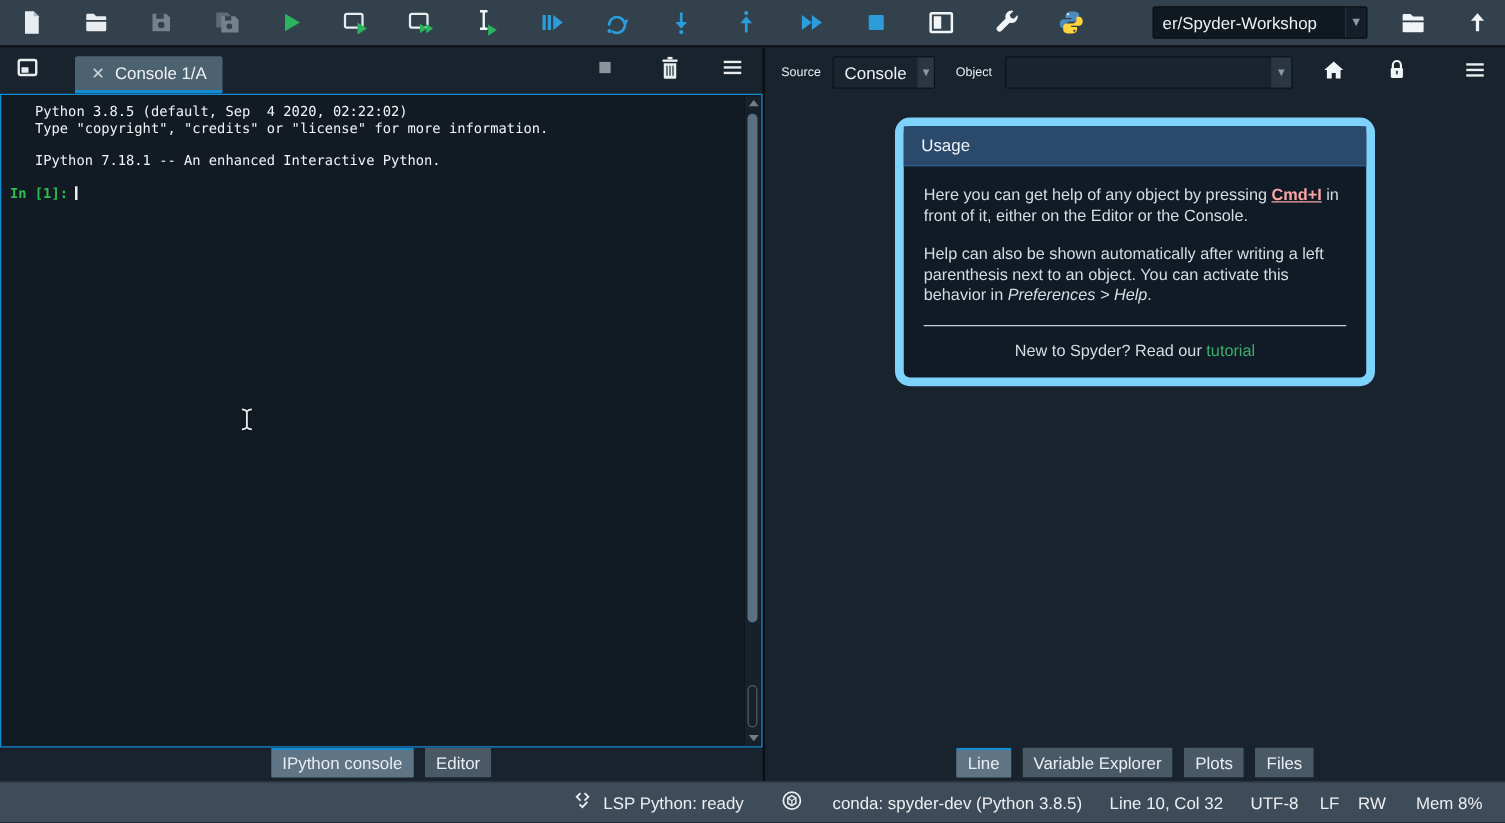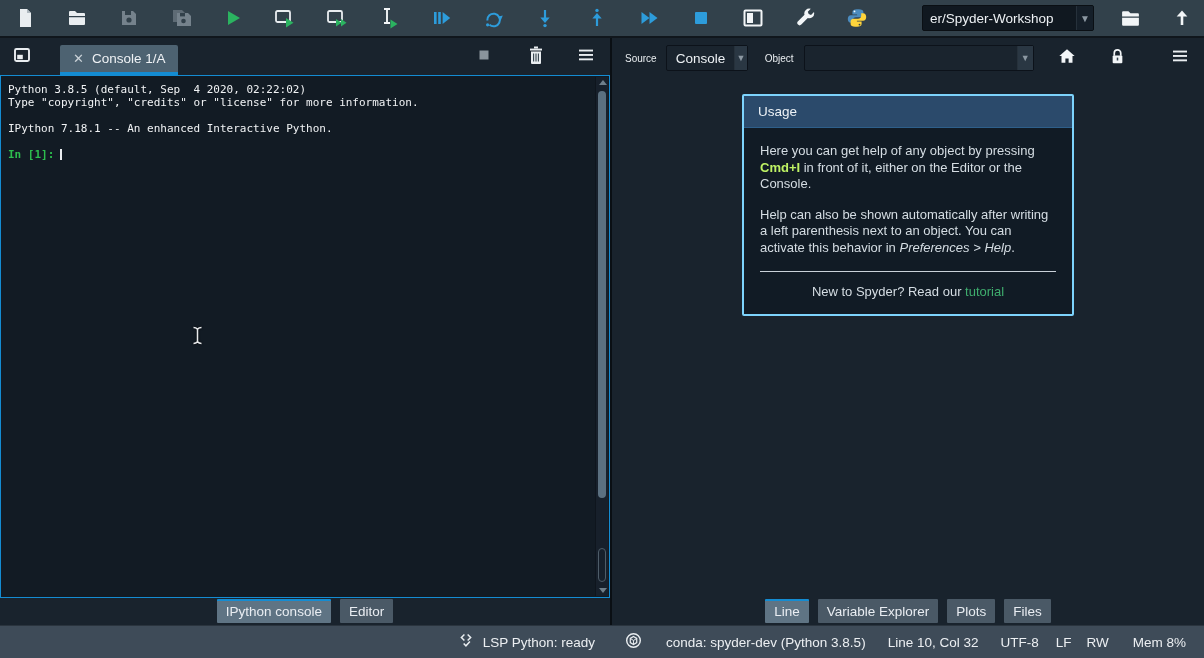--- a/index.html
+++ b/index.html
@@ -46,39 +46,39 @@
   }
   .console-tab .close-x { color:#CBD3D9; font-size:13px; line-height:1; }
   .chdr-right { margin-left:auto; display:flex; align-items:center; gap:27px; }
 
   
   .console-content {
     flex:1; position:relative; background:#121B24; border:1px solid #148CD2; min-height:0;
     font-family:"DejaVu Sans Mono", monospace; font-size:11px; line-height:13px; color:#F1F3F5;
   }
   .console-text { padding:7px 0 0 7px; }
-  .console-line { white-space:pre; min-height:13px; }
+  .console-line { white-space:pre; min-height:13px;margin-left:20px; }
   .prompt-line { white-space:pre; display:flex; align-items:center; }
   .prompt { color:#2DBE4E; font-weight:bold; }
   .caret { display:inline-block; width:2px; height:11px; background:#E9EDF0; margin-left:6px; }
 
   
   .vscroll { position:absolute; top:1px; right:1px; bottom:1px; width:13px;
     background:#17202B; border-left:1px solid #0E151D; }
   .scroll-up { position:absolute; top:3px; left:3px; width:0; height:0;
     border-left:4px solid transparent; border-right:4px solid transparent; border-bottom:5px solid #6E7E8A; }
   .scroll-down { position:absolute; bottom:3px; left:3px; width:0; height:0;
     border-left:4px solid transparent; border-right:4px solid transparent; border-top:5px solid #6E7E8A; }
   .scroll-thumb { position:absolute; top:14px; left:2px; right:2px; height:calc(100% - 112px);
     background:#5B7080; border-radius:6px; }
   .scroll-endcap { position:absolute; bottom:14px; left:2px; right:2px; height:34px;
     border:1px solid #4E5D69; border-radius:6px; }
 
   
-  .tabbar { height:27px; display:flex; align-items:center; justify-content:center; gap:9px;
+  .tabbar { height:27px; display:flex; align-items:flex-start; justify-content:center; gap:9px;
     background:#19232D; padding-bottom:2px; flex:0 0 auto; }
   .ptab { padding:3px 9px 4px; background:#4A5966; color:#E9EDF2; font-size:13.5px;
     border-top:2px solid transparent; border-radius:1px; white-space:nowrap; }
   .ptab.active { background:#5F7484; border-top:2px solid #148CD2; }
 
   
   .help-header { height:40px; display:flex; align-items:center; padding:0 13px; gap:0; flex:0 0 auto; }
   .hlabel { font-size:10px; color:#E9EDF0; }
   .combo { height:26px; background:#1A242E; border:1px solid #0C121A; border-radius:2px;
     display:flex; align-items:center; color:#EDF1F4; font-size:13.5px; }
@@ -91,30 +91,30 @@
   .object-combo { margin-left:10px; width:230px; }
   .object-combo .cval { flex:1; }
   .hh-icon { width:22px; height:22px; display:flex; align-items:center; justify-content:center; }
   .home-btn { margin-left:22px; }
   .lock-btn { margin-left:29px; }
   .help-menu-btn { margin-left:auto; }
 
   
   .help-content { flex:1; min-height:0; display:flex; justify-content:center; align-items:flex-start;
     padding-top:16px; background:#19232D; }
-  .usage-card { width:332px; border:2px solid #7dd3fc; border-radius:2px; background:#111B25; }
+  .usage-card { width:384px; border:7px solid #7dd3fc; border-radius:12px; background:#111B25; }
   .usage-title { background:#2B4A6B; color:#EDF2F6; font-size:13.5px; padding:8px 14px;
     border-bottom:1px solid #2E5F8A; }
   .usage-body { padding:15px 16px 13px; font-size:13px; line-height:16.5px; color:#D5DDE3; }
   .usage-body p { margin-bottom:14px; }
   .usage-hr { border:none; border-top:1px solid #C9D1D9; margin:15px 0 12px; }
   .usage-footer { text-align:center; font-size:13px; color:#D5DDE3; }
   .tutorial-link { color:#3FAD6E; }
   .em { font-style:italic; }
-  .b { font-weight:bold; color:#bef264; }
+  .b { font-weight:bold; color:#fca5a5;text-decoration:underline; }
 
   
   .statusbar { height:26px; flex:0 0 auto; background:#3E4B58; border-top:1px solid #2A343E;
     display:flex; align-items:center; font-size:13.5px; color:#ECEFF2; padding:16px 18px; }
   .sb-item { display:flex; align-items:center; gap:8px; white-space:nowrap; }
   .sb-lsp { margin-left:auto; }
   .sb-conda { margin-left:30px;gap:24px; }
   .sb-cursorpos { margin-left:22px; }
   .sb-enc { margin-left:22px; }
   .sb-eol { margin-left:17px; }

